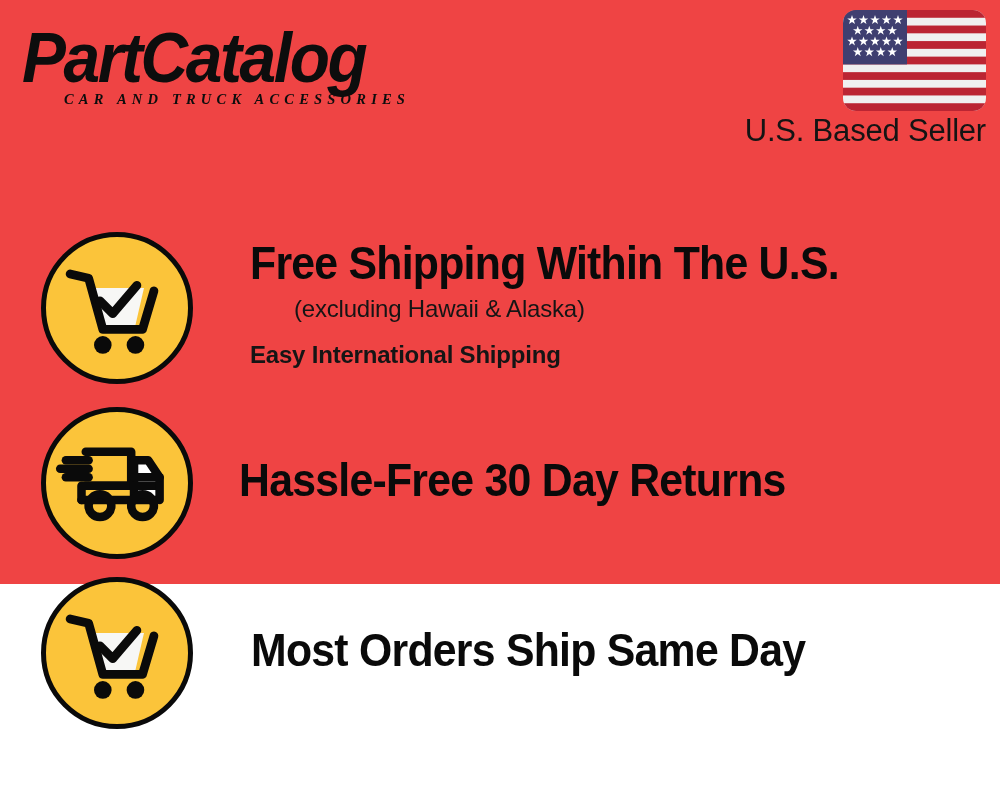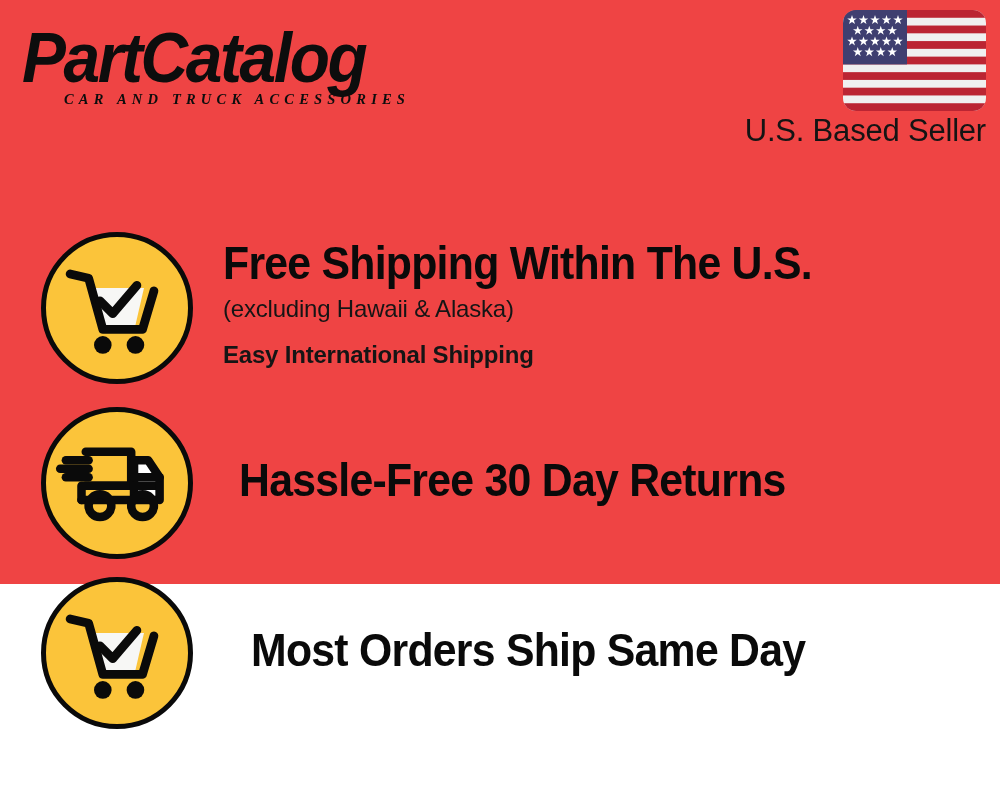--- a/index.html
+++ b/index.html
@@ -80,21 +80,21 @@
 
   
   .features { position: absolute; top: 232px; left: 0; width: 1000px; }
 
   .feature-row {
     position: relative;
     display: flex;
     align-items: flex-start;
     min-height: 160px;
   }
-  .feature-row.row-1 { height: 175px; }
+  .feature-row.row-1 { height: 175px; gap: 27px; }
   .feature-row.row-2 { height: 170px; gap: 16px; }
   .feature-row.row-3 { height: 170px; gap: 28px; }
 
   .badge {
     position: relative;
     flex: 0 0 auto;
     width: 152px;
     height: 152px;
     margin-left: 41px;
     border-radius: 50%;
@@ -120,21 +120,21 @@
     font-family: "Liberation Sans", sans-serif;
     font-size: 24px;
     line-height: 30px;
     color: #151515;
     letter-spacing: -0.2px;
     white-space: nowrap;
   }
   .feature-sub.bold { font-weight: 700; }
 
   .row-1 .feature-text { padding-top: 6px; }
-  .row-1 .feature-sub-1 { margin-top: 6px; }
+  .row-1 .feature-sub-1 { margin-top: 6px; margin-left: 44px; }
   .row-1 .feature-sub-2 { margin-top: 16px; }
   .row-1 .feature-sub-3 { margin-top: 1px; }
 
   .row-2 .feature-text { padding-top: 48px; }
   .row-3 .feature-text { padding-top: 48px; }
 </style>
 </head>
 <body>
 
 <div id="page">

